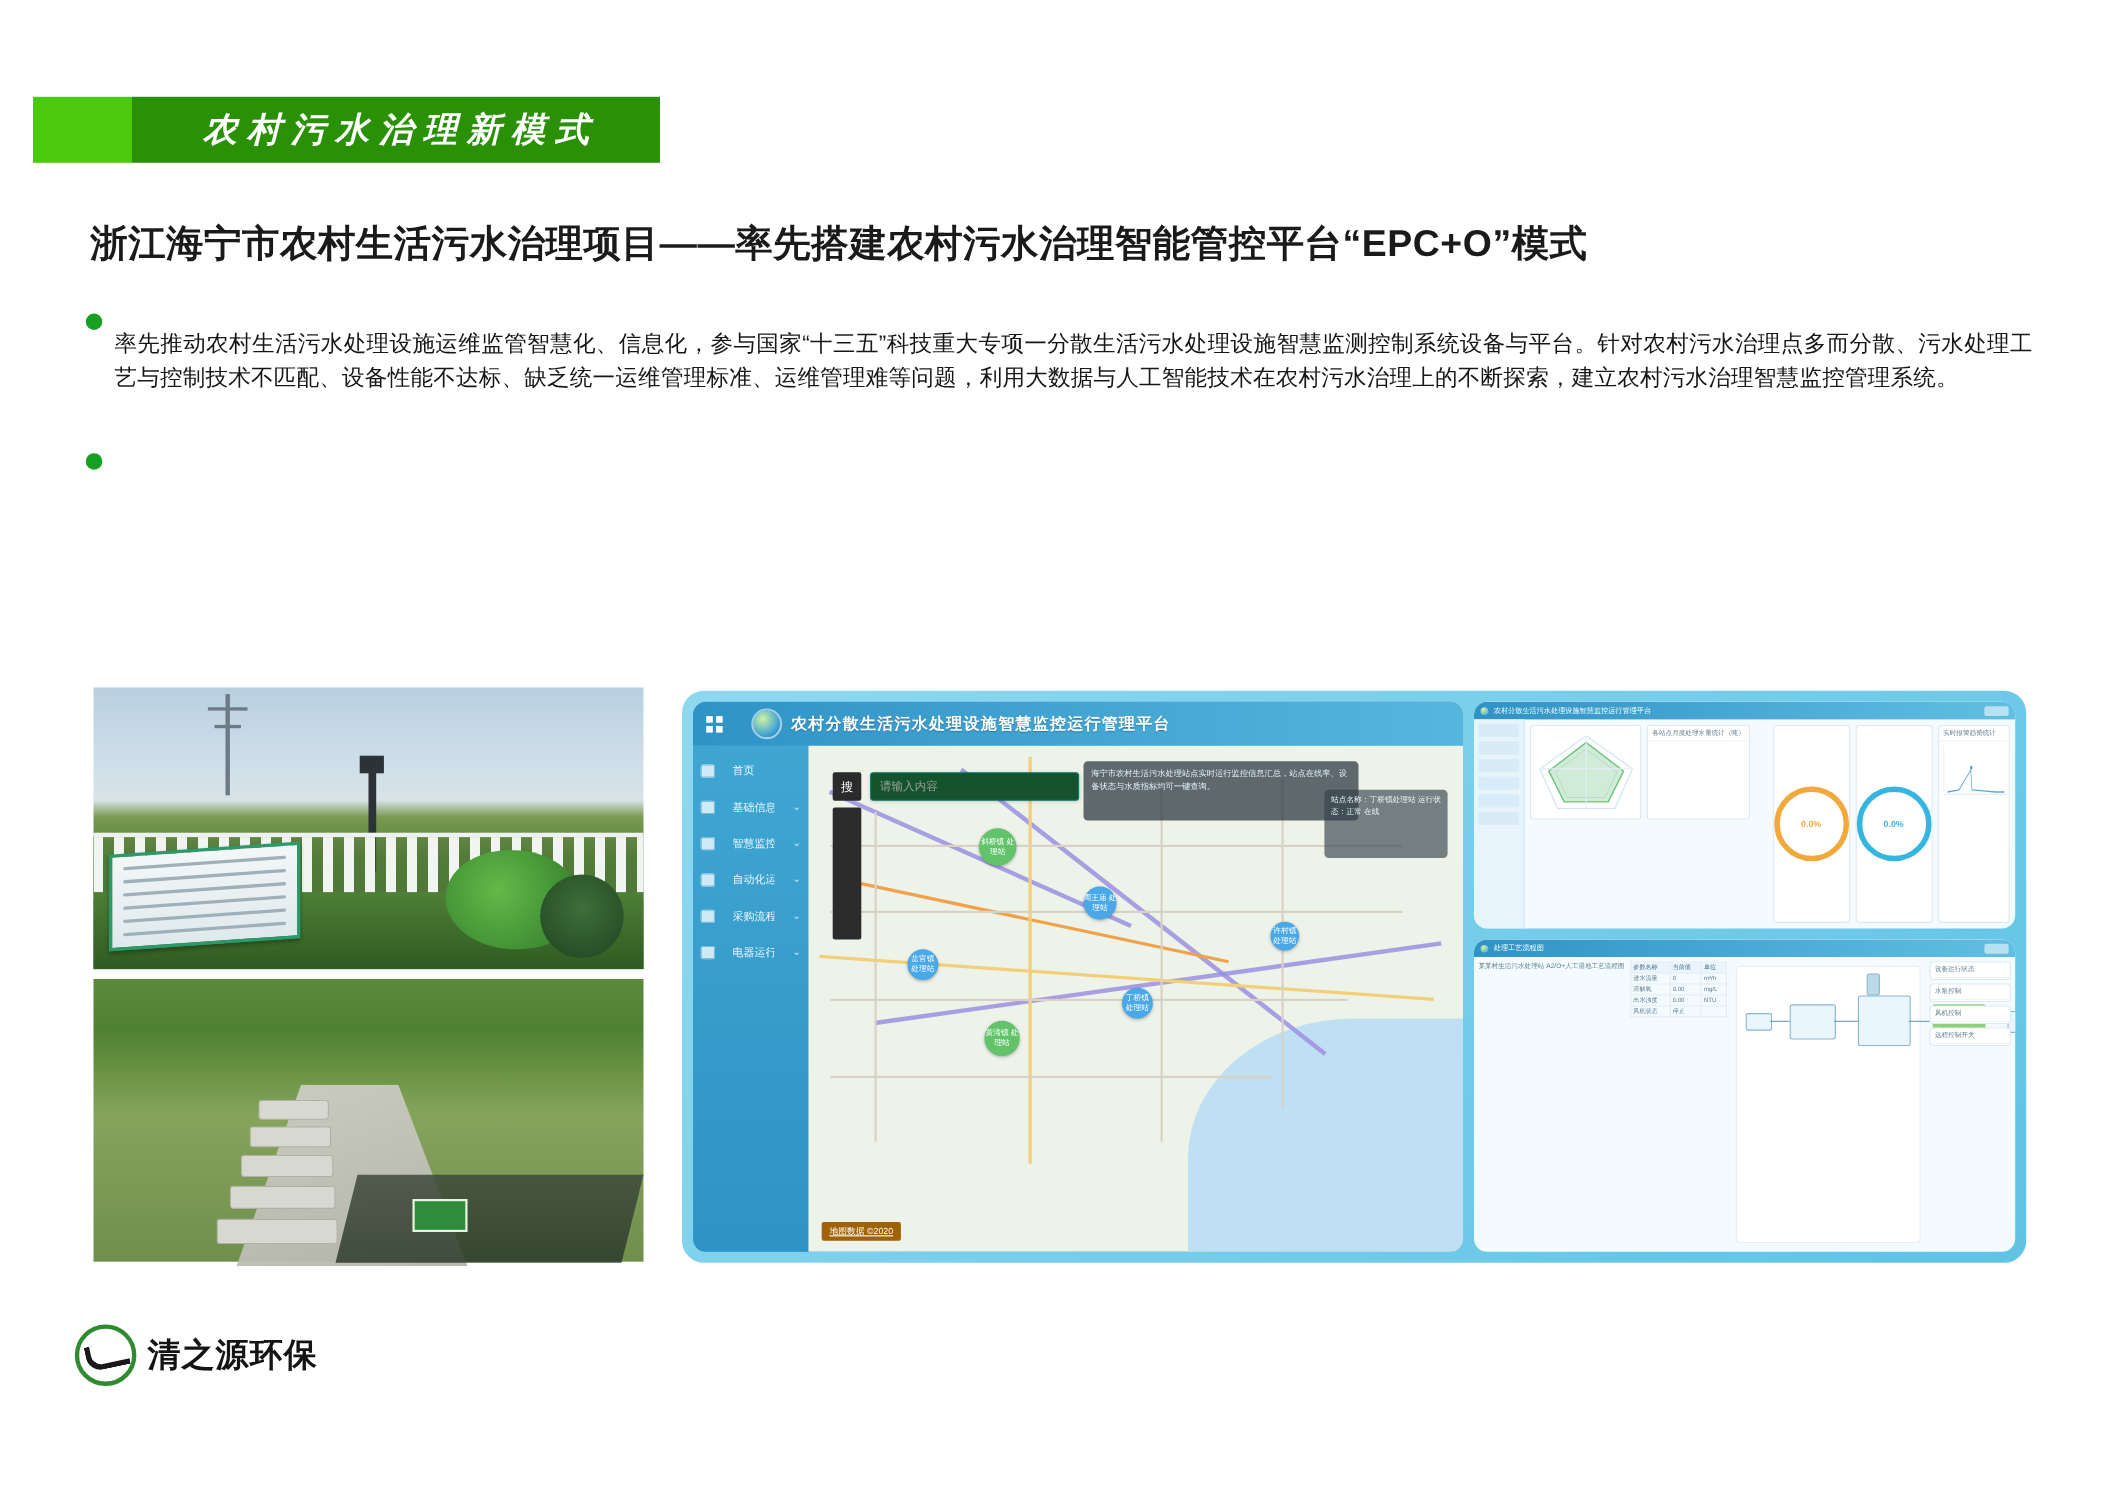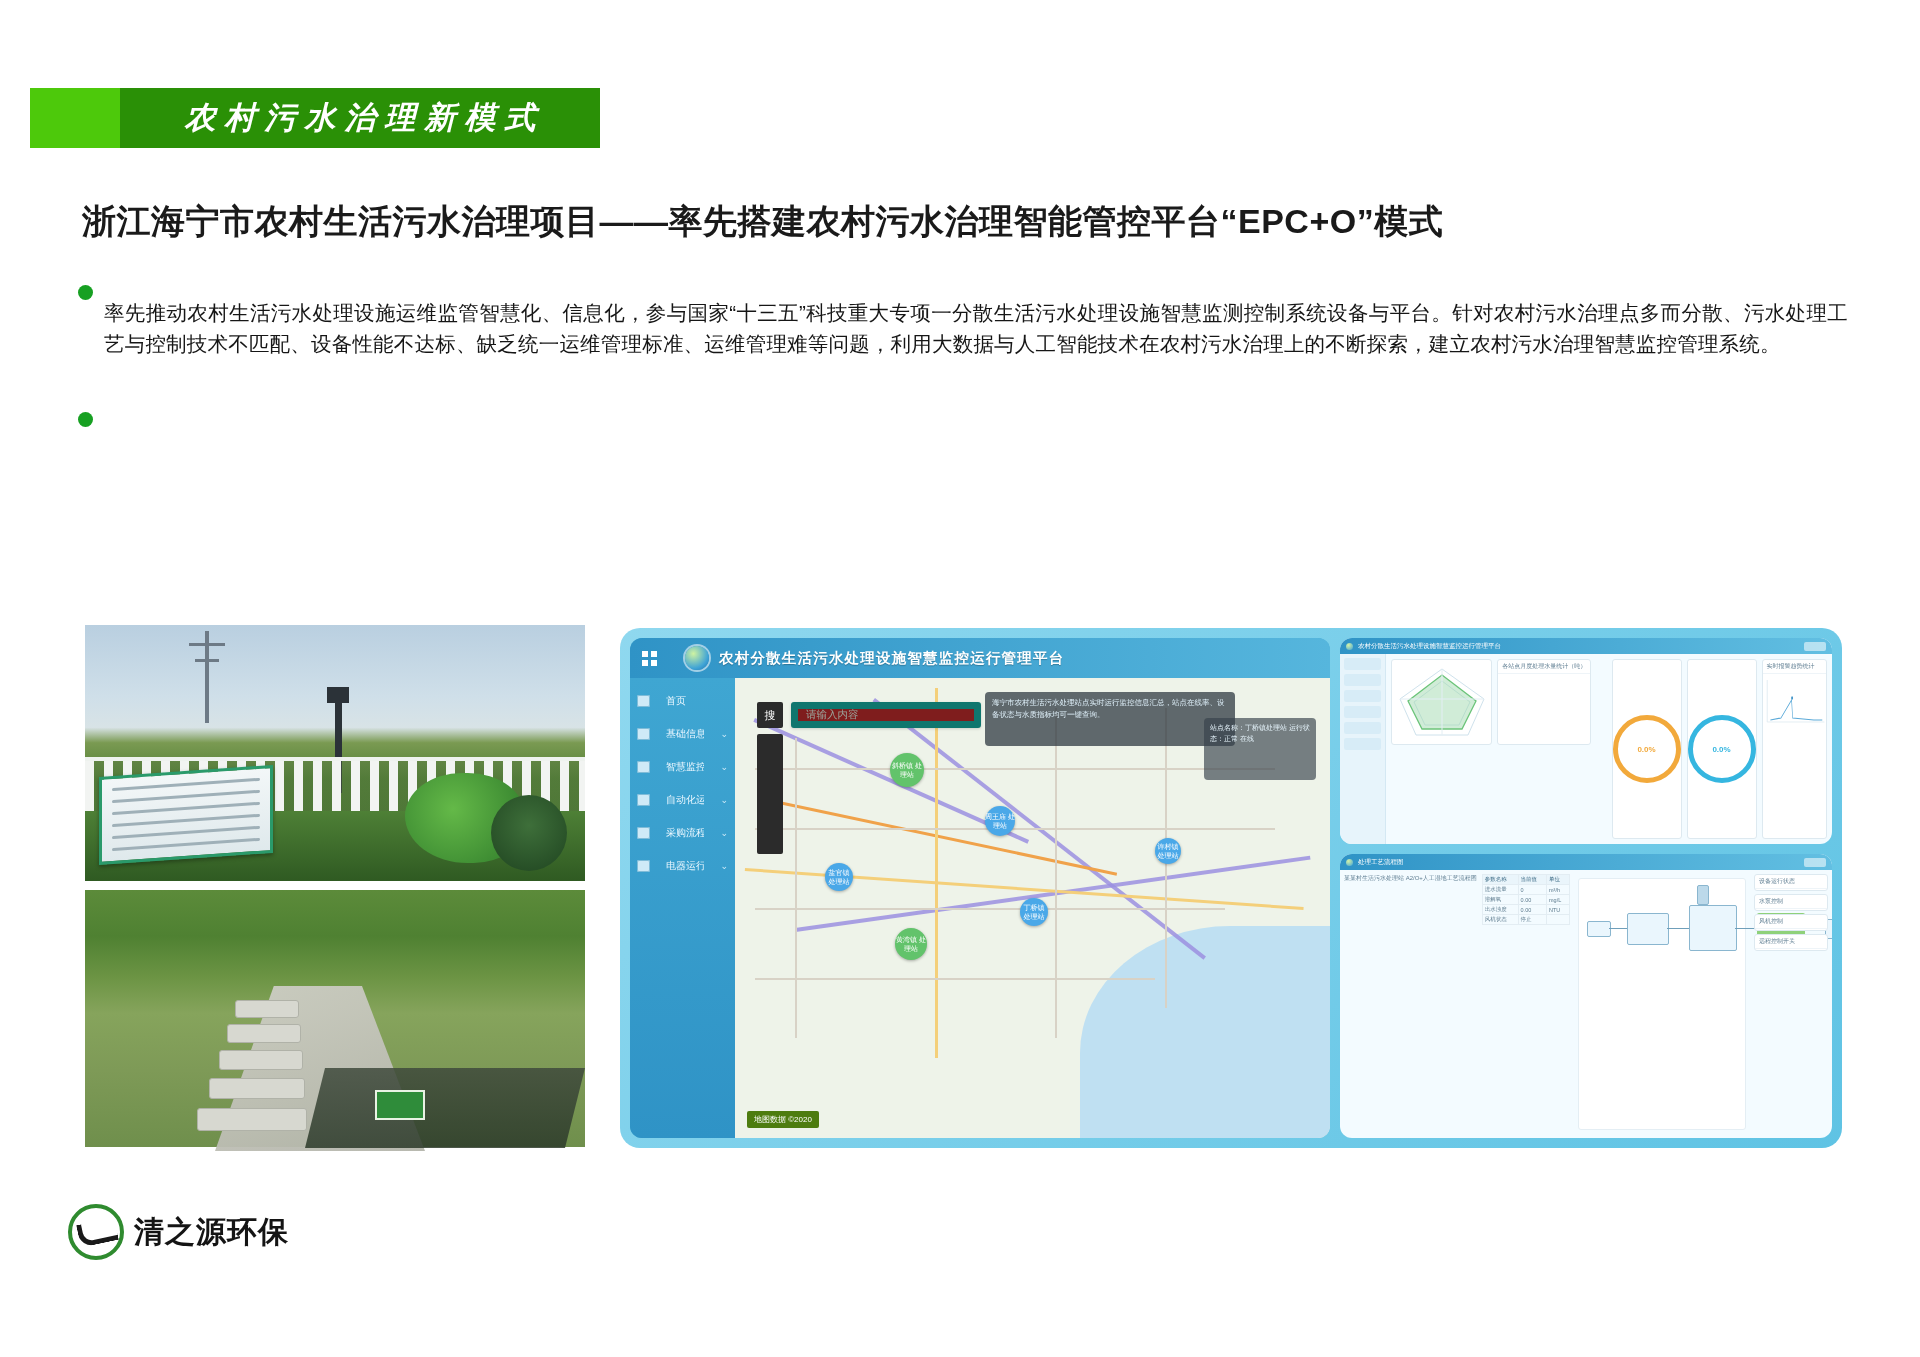--- a/index.html
+++ b/index.html
@@ -189,21 +189,21 @@
     position:absolute;right:0;bottom:0;width:42%;height:46%;
     background:#bfe0f2;
     border-radius:60% 0 0 0;
   }
   .rd{position:absolute;background:#d8d2c6;transform-origin:0 0;}
   .rd.major{background:#f4cf7a;}
   .rd.hl{background:#f0a24a;}
   .rd.purple{background:#9b8fe0;height:4px;opacity:.85;}
   .searchbox{
     position:absolute;left:56px;top:24px;width:190px;height:26px;
-    background:#7f1d1d;border:7px solid #0f766e;border-radius:3px;
+    background:#14532d;border:1px solid #0f766e;border-radius:3px;
     display:flex;align-items:center;padding:0 8px;box-sizing:border-box;
     color:#9aa39a;font-size:10.5px;
     box-shadow:0 1px 3px rgba(0,0,0,.15);
   }
   .search-btn{
     position:absolute;left:22px;top:24px;width:26px;height:26px;
     background:#2b2b2b;color:#fff;font-size:11px;
     display:flex;align-items:center;justify-content:center;border-radius:2px;
   }
   .zoomstrip{
@@ -223,22 +223,22 @@
   .poi{
     position:absolute;border-radius:50%;
     display:flex;align-items:center;justify-content:center;
     color:#fff;font-size:7px;line-height:9px;text-align:center;
     box-shadow:0 1px 3px rgba(0,0,0,.3);
   }
   .poi.blue{background:#4aa8e8;}
   .poi.green{background:#62c36b;}
   .map-legend{
     position:absolute;left:12px;bottom:10px;
-    background:#4d7c0f;color:#fff;font-size:8px;
-    padding:3px 7px;border-radius:2px;
+    background:#a16207;color:#fff;font-size:8px;
+    padding:3px 7px;border-radius:2px;text-decoration:underline;
   }
   .dash-right{
     flex:1;display:flex;flex-direction:column;gap:10px;min-width:0;
   }
   .panel{
     background:#f3fbff;border-radius:12px;overflow:hidden;
     display:flex;flex-direction:column;position:relative;
   }
   .p-top{height:206px;}
   .p-bot{flex:1;}

